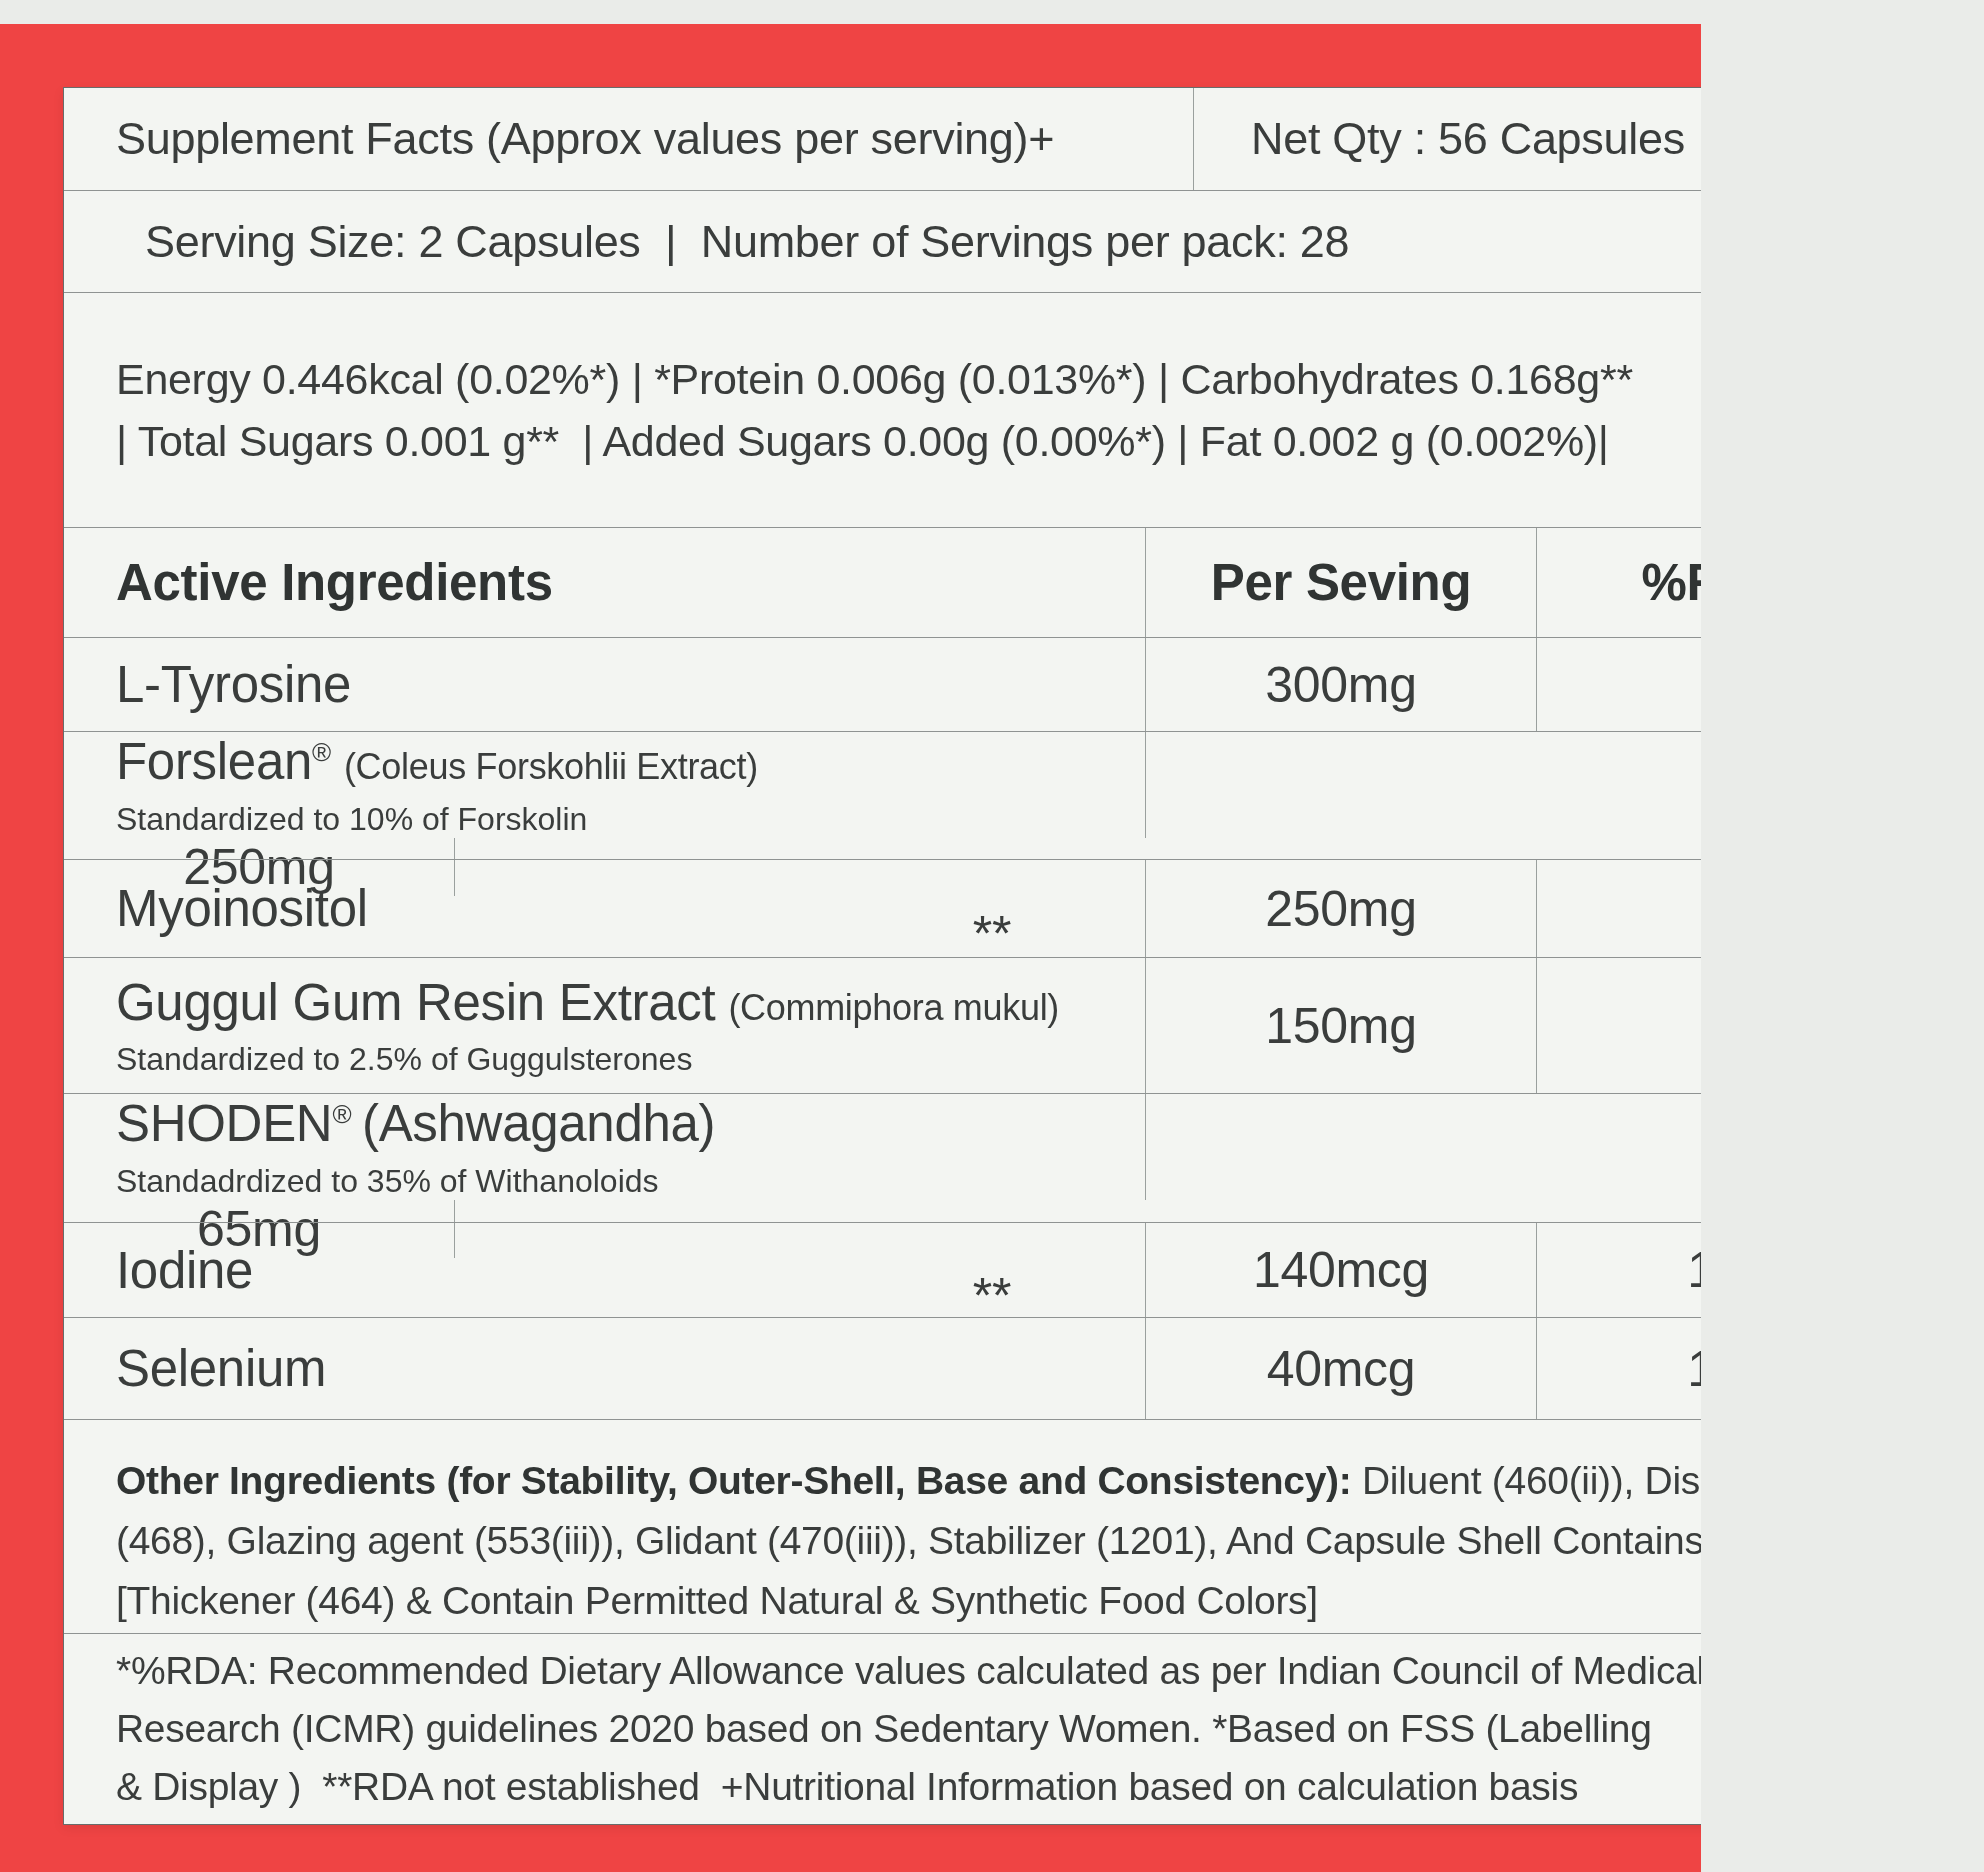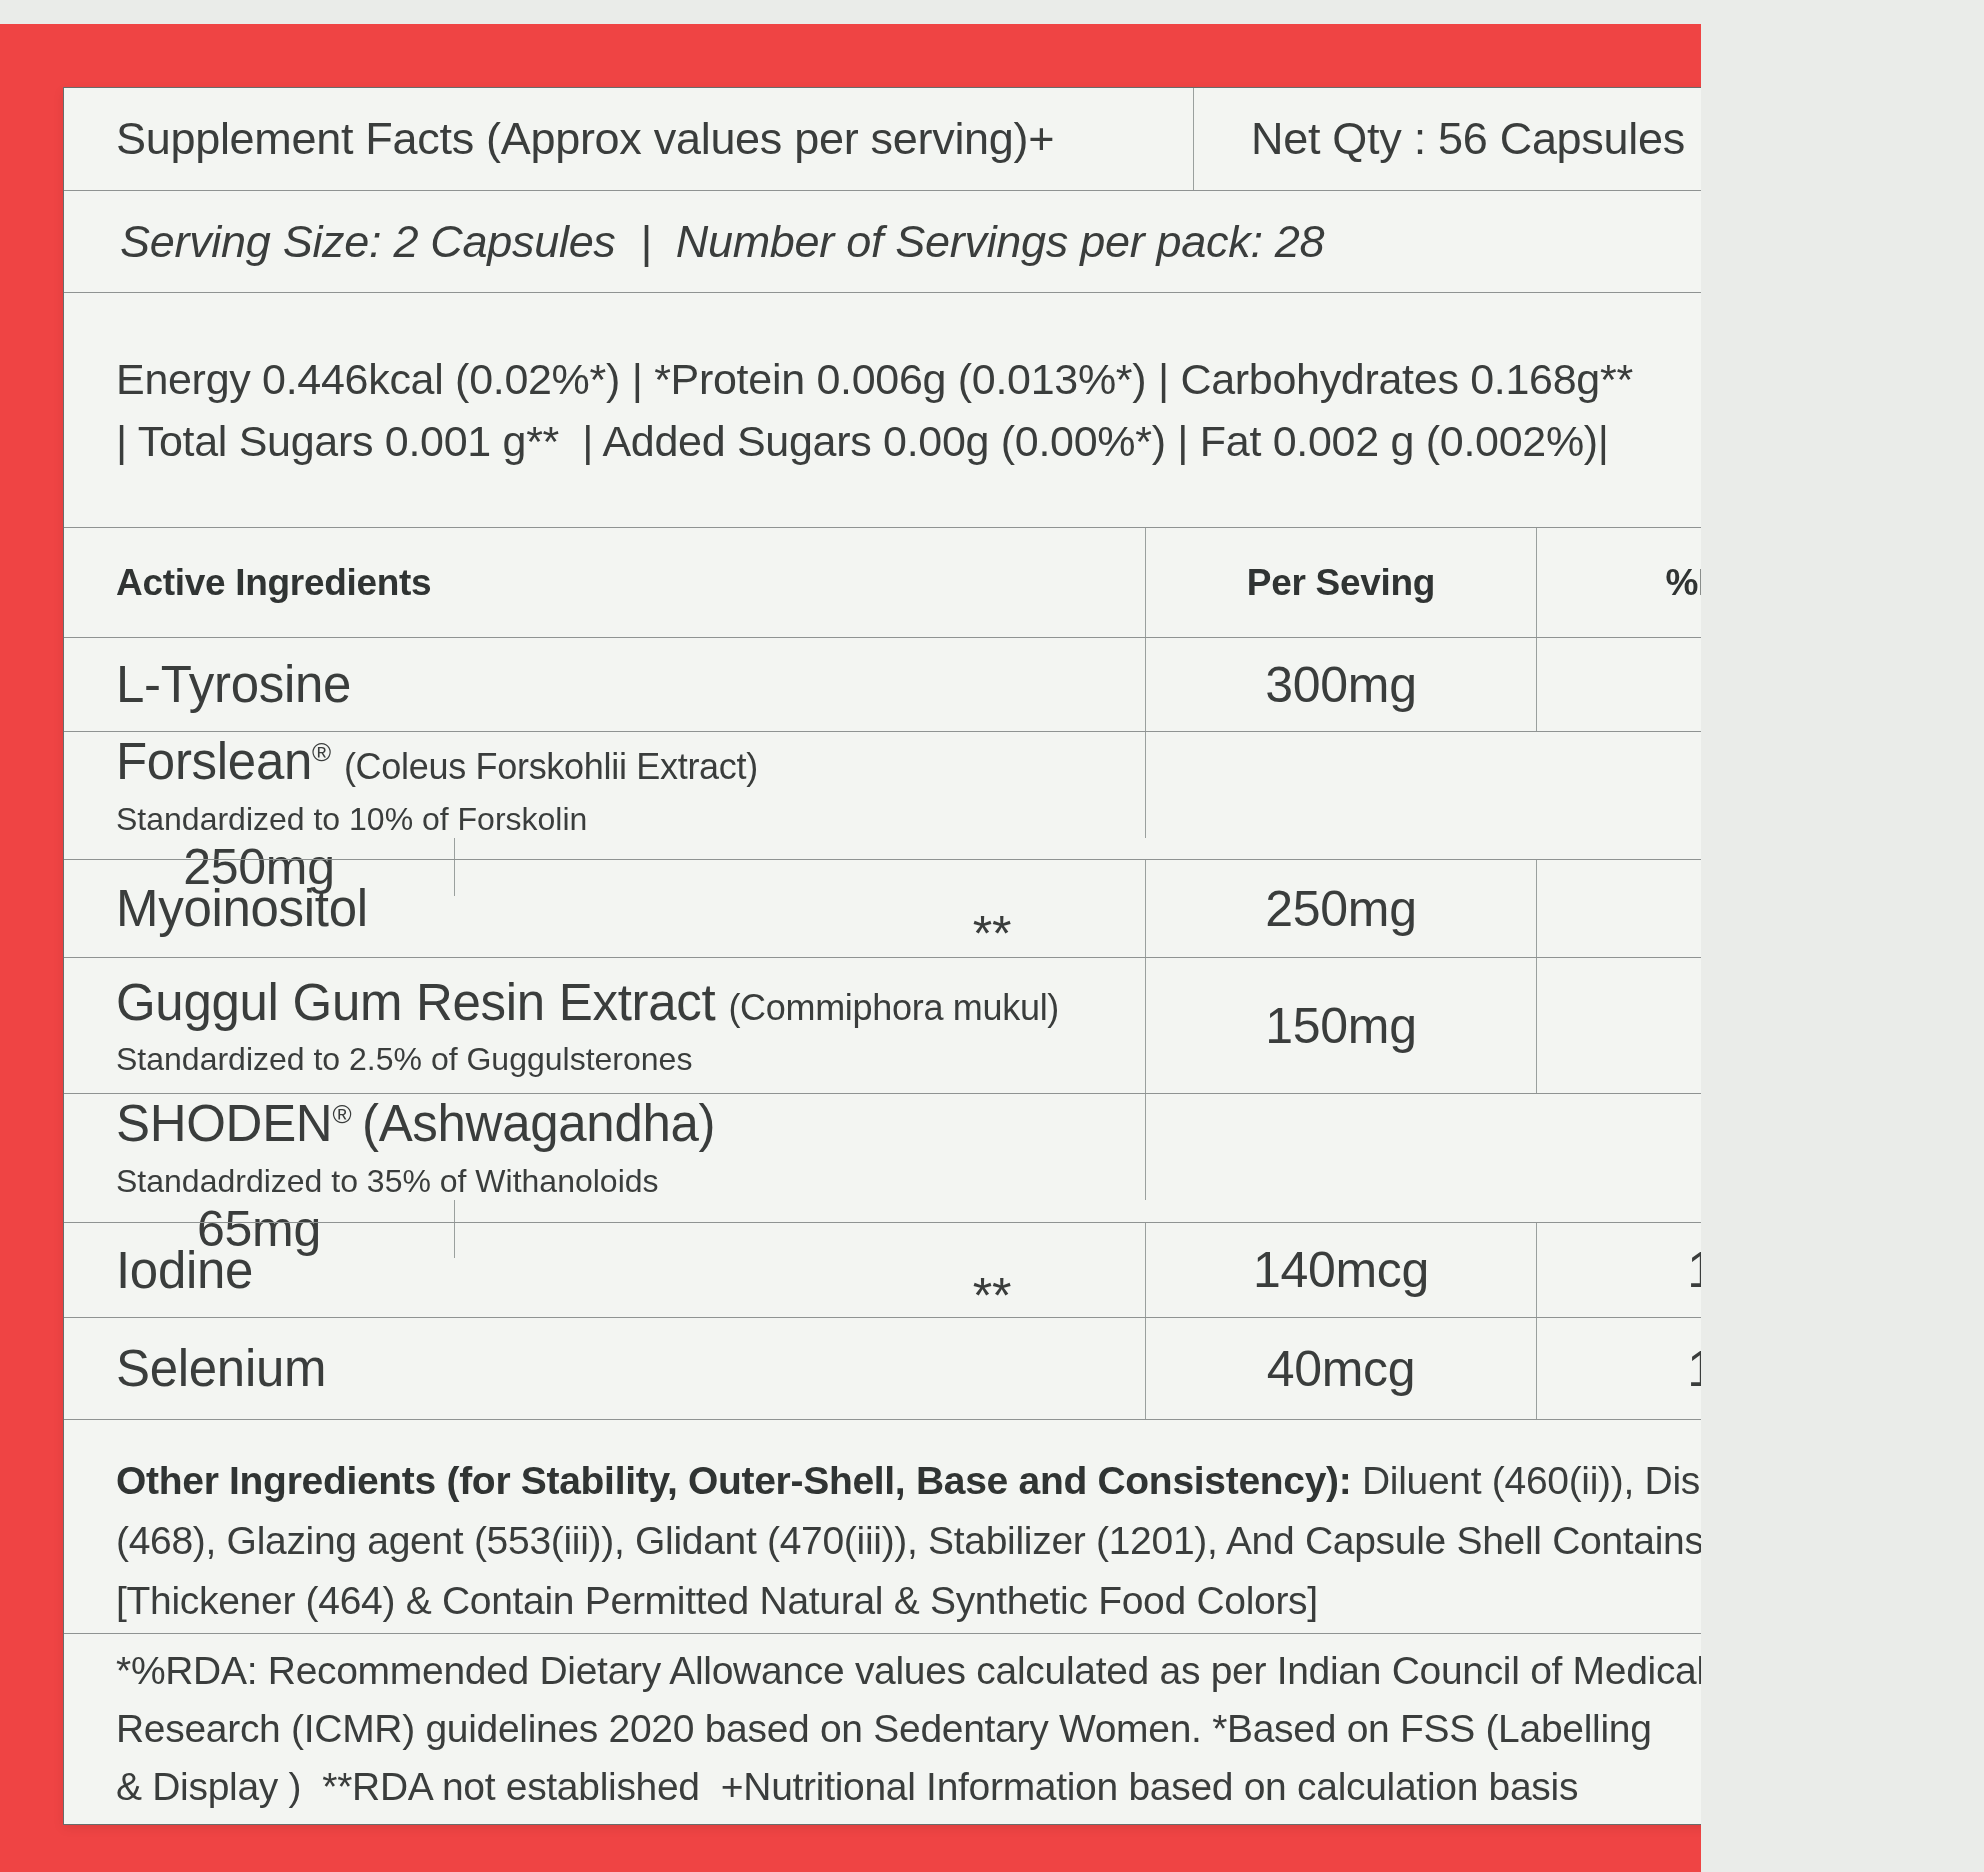--- a/index.html
+++ b/index.html
@@ -53,21 +53,21 @@
     align-items: center;
     padding-left: 57px;
   }
   .txt-lg {
     font-size: 45px;
     white-space: pre-wrap;
     letter-spacing: -0.3px;
   }
 
   
-  .r-serving { height: 102px; align-items: center; padding-left: 56px; font-style: italic; }
+  .r-serving { height: 102px; align-items: center; padding-left: 81px; }
 
   
   .r-energy {
     height: 235px;
     flex-direction: column;
     justify-content: center;
     padding-left: 52px;
     padding-right: 24px;
   }
   .energy-line {
@@ -97,21 +97,21 @@
     justify-content: center;
   }
   .c-rda {
     flex: 1;
     display: flex;
     align-items: center;
     justify-content: center;
   }
   .r-thead { height: 110px; }
   .col-h {
-    font-size: 37px;
+    font-size: 51px;
     font-weight: bold;
     color: #303433;
     letter-spacing: -0.3px;
   }
   .ing-name { font-size: 51px; letter-spacing: -0.3px; }
   .ing-name sup {
     font-size: 26px;
     vertical-align: super;
     line-height: 0;
   }

